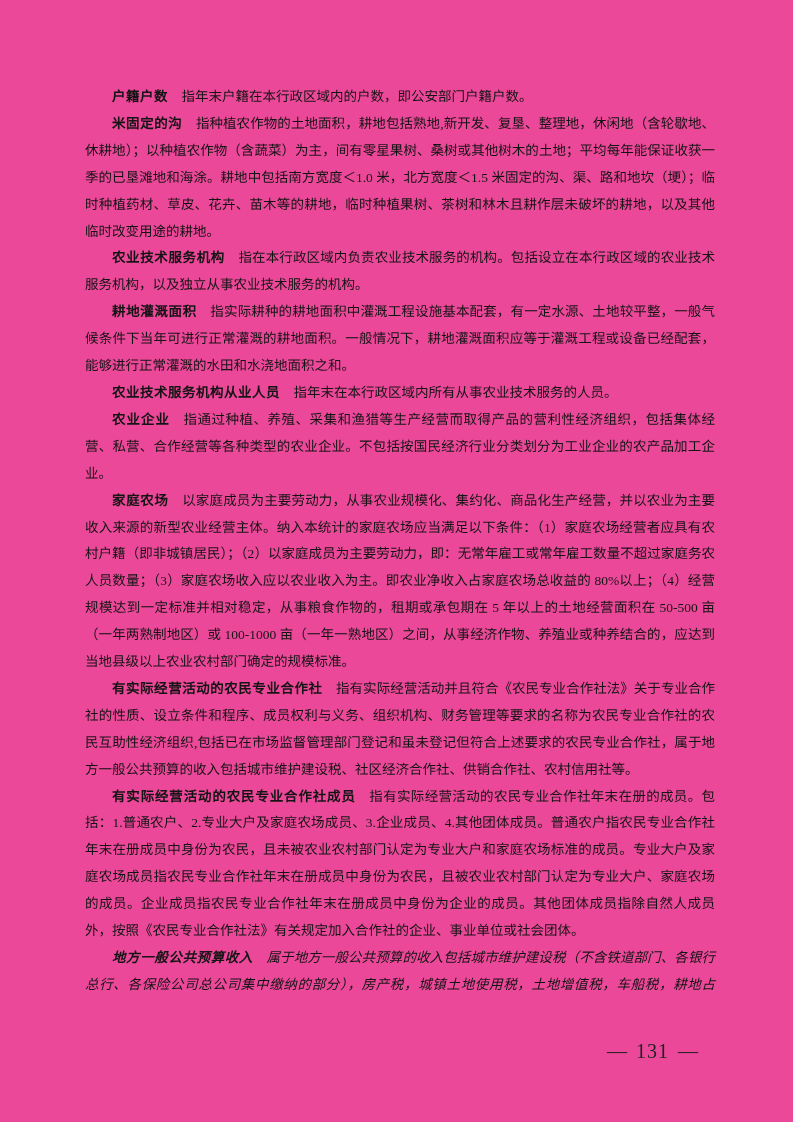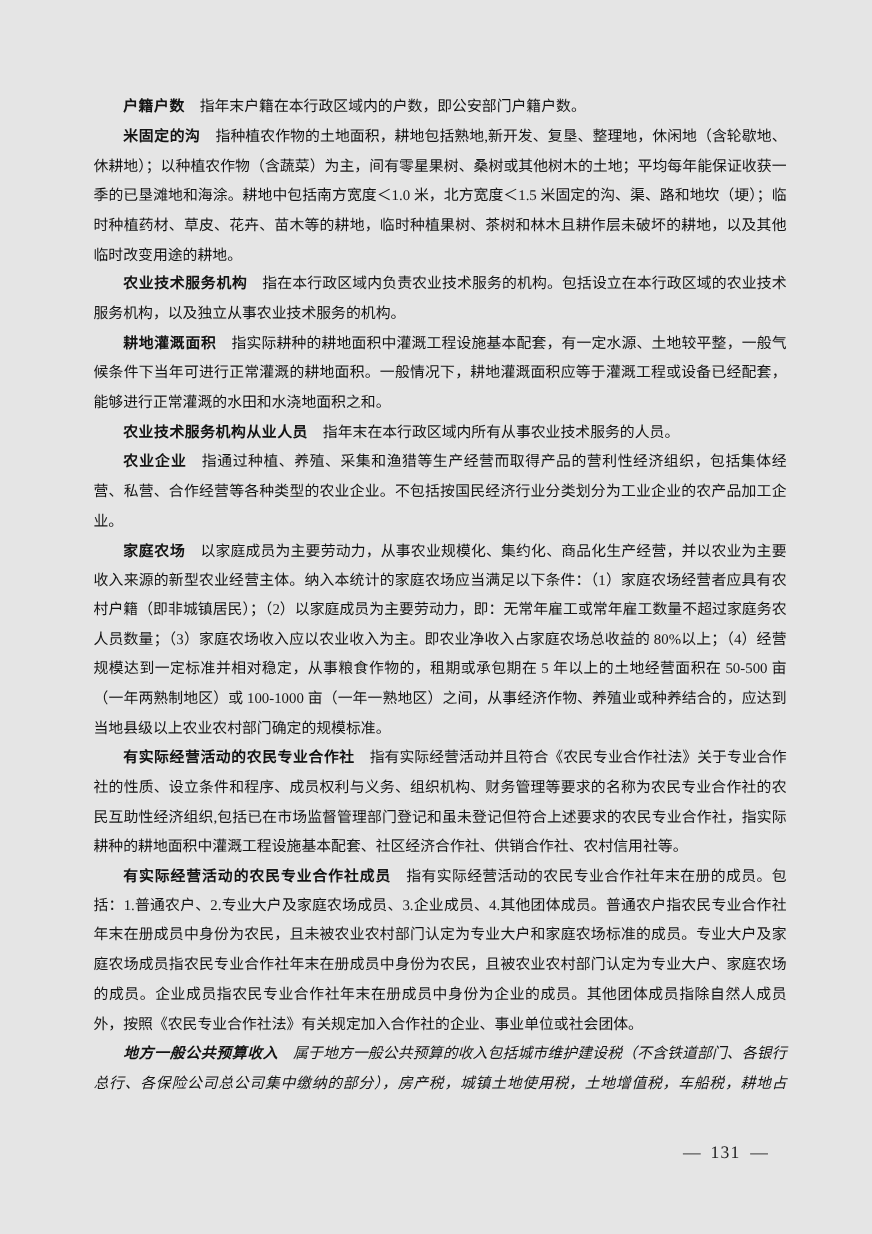--- a/index.html
+++ b/index.html
@@ -4,21 +4,21 @@
 <style>
   html, body {
     margin: 0;
     padding: 0;
     background: #ffffff;
   }
   .page {
     position: relative;
     width: 793px;
     height: 1122px;
-    background: #e5e5e5;
+    background: #ec4899;
     color: #141414;
     font-family: "Liberation Serif", serif;
     overflow: hidden;
   }
   .content {
     position: absolute;
     left: 85px;
     top: 84px;
     width: 630px;
     font-size: 13.5px;
@@ -40,21 +40,21 @@
     margin-right: 1em;
     letter-spacing: 0.5px;
   }
   .definition {
     font-family: "Liberation Serif", serif;
   }
   .footer {
     position: absolute;
     top: 1040px;
     right: 86px;
-    font-size: 16px;
+    font-size: 20px;
     font-family: "Liberation Serif", serif;
     color: #222;
     white-space: nowrap;
   }
   .footer .dash {
     margin: 0 9px;
     letter-spacing: 0;
   }
   .footer .page-num {
     letter-spacing: 1px;
@@ -74,21 +74,21 @@
     <p class="entry"><span class="term">农业技术服务机构</span><span class="definition">指在本行政区域内负责农业技术服务的机构。包括设立在本行政区域的农业技术服务机构，以及独立从事农业技术服务的机构。</span></p>
 
     <p class="entry"><span class="term">耕地灌溉面积</span><span class="definition">指实际耕种的耕地面积中灌溉工程设施基本配套，有一定水源、土地较平整，一般气候条件下当年可进行正常灌溉的耕地面积。一般情况下，耕地灌溉面积应等于灌溉工程或设备已经配套，能够进行正常灌溉的水田和水浇地面积之和。</span></p>
 
     <p class="entry"><span class="term">农业技术服务机构从业人员</span><span class="definition">指年末在本行政区域内所有从事农业技术服务的人员。</span></p>
 
     <p class="entry"><span class="term">农业企业</span><span class="definition">指通过种植、养殖、采集和渔猎等生产经营而取得产品的营利性经济组织，包括集体经营、私营、合作经营等各种类型的农业企业。不包括按国民经济行业分类划分为工业企业的农产品加工企业。</span></p>
 
     <p class="entry"><span class="term">家庭农场</span><span class="definition">以家庭成员为主要劳动力，从事农业规模化、集约化、商品化生产经营，并以农业为主要收入来源的新型农业经营主体。纳入本统计的家庭农场应当满足以下条件：（1）家庭农场经营者应具有农村户籍（即非城镇居民）；（2）以家庭成员为主要劳动力，即：无常年雇工或常年雇工数量不超过家庭务农人员数量；（3）家庭农场收入应以农业收入为主。即农业净收入占家庭农场总收益的 80%以上；（4）经营规模达到一定标准并相对稳定，从事粮食作物的，租期或承包期在 5 年以上的土地经营面积在 50-500 亩（一年两熟制地区）或 100-1000 亩（一年一熟地区）之间，从事经济作物、养殖业或种养结合的，应达到当地县级以上农业农村部门确定的规模标准。</span></p>
 
-    <p class="entry"><span class="term">有实际经营活动的农民专业合作社</span><span class="definition">指有实际经营活动并且符合《农民专业合作社法》关于专业合作社的性质、设立条件和程序、成员权利与义务、组织机构、财务管理等要求的名称为农民专业合作社的农民互助性经济组织,包括已在市场监督管理部门登记和虽未登记但符合上述要求的农民专业合作社，指实际耕种的耕地面积中灌溉工程设施基本配套、社区经济合作社、供销合作社、农村信用社等。</span></p>
+    <p class="entry"><span class="term">有实际经营活动的农民专业合作社</span><span class="definition">指有实际经营活动并且符合《农民专业合作社法》关于专业合作社的性质、设立条件和程序、成员权利与义务、组织机构、财务管理等要求的名称为农民专业合作社的农民互助性经济组织,包括已在市场监督管理部门登记和虽未登记但符合上述要求的农民专业合作社，属于地方一般公共预算的收入包括城市维护建设税、社区经济合作社、供销合作社、农村信用社等。</span></p>
 
     <p class="entry"><span class="term">有实际经营活动的农民专业合作社成员</span><span class="definition">指有实际经营活动的农民专业合作社年末在册的成员。包括：1.普通农户、2.专业大户及家庭农场成员、3.企业成员、4.其他团体成员。普通农户指农民专业合作社年末在册成员中身份为农民，且未被农业农村部门认定为专业大户和家庭农场标准的成员。专业大户及家庭农场成员指农民专业合作社年末在册成员中身份为农民，且被农业农村部门认定为专业大户、家庭农场的成员。企业成员指农民专业合作社年末在册成员中身份为企业的成员。其他团体成员指除自然人成员外，按照《农民专业合作社法》有关规定加入合作社的企业、事业单位或社会团体。</span></p>
 
     <p class="entry continued"><span class="term">地方一般公共预算收入</span><span class="definition">属于地方一般公共预算的收入包括城市维护建设税（不含铁道部门、各银行总行、各保险公司总公司集中缴纳的部分），房产税，城镇土地使用税，土地增值税，车船税，耕地占</span></p>
 
   </main>
 
   <footer class="footer"><span class="dash">—</span><span class="page-num">131</span><span class="dash">—</span></footer>
 </div>
 

